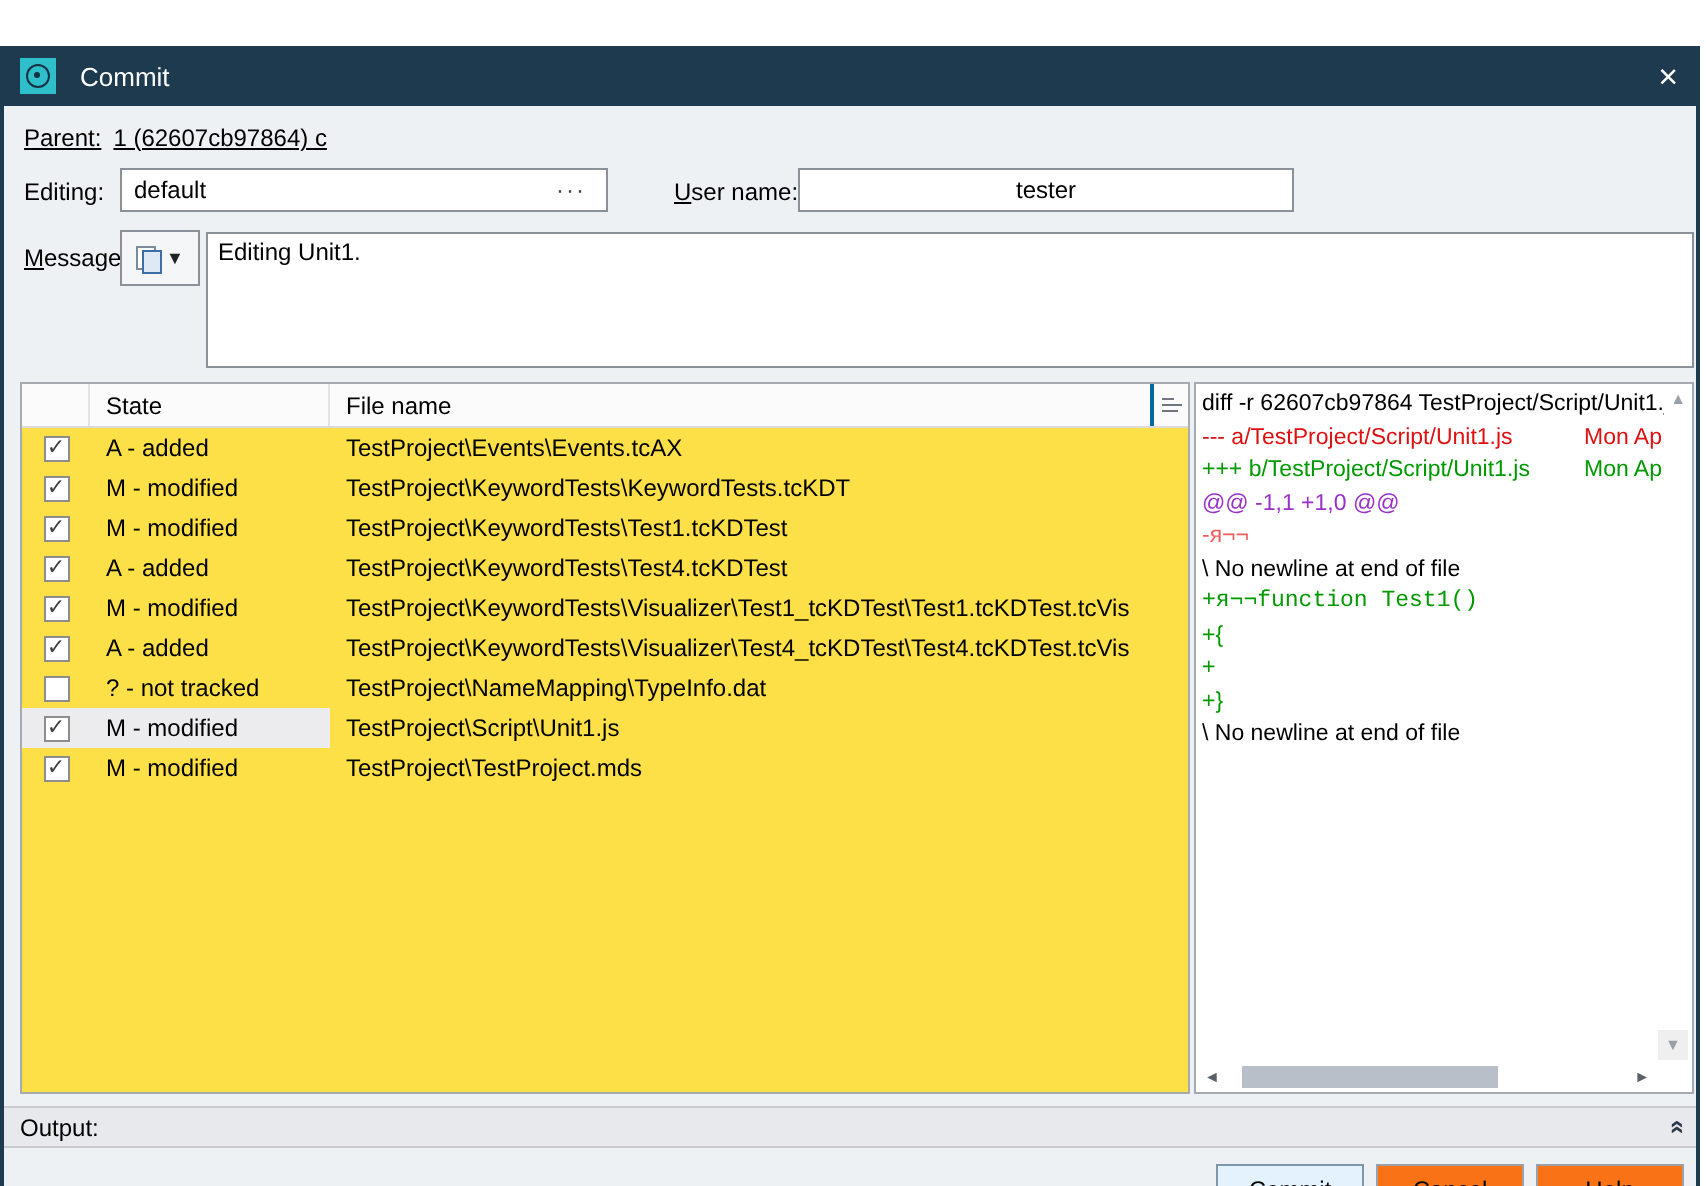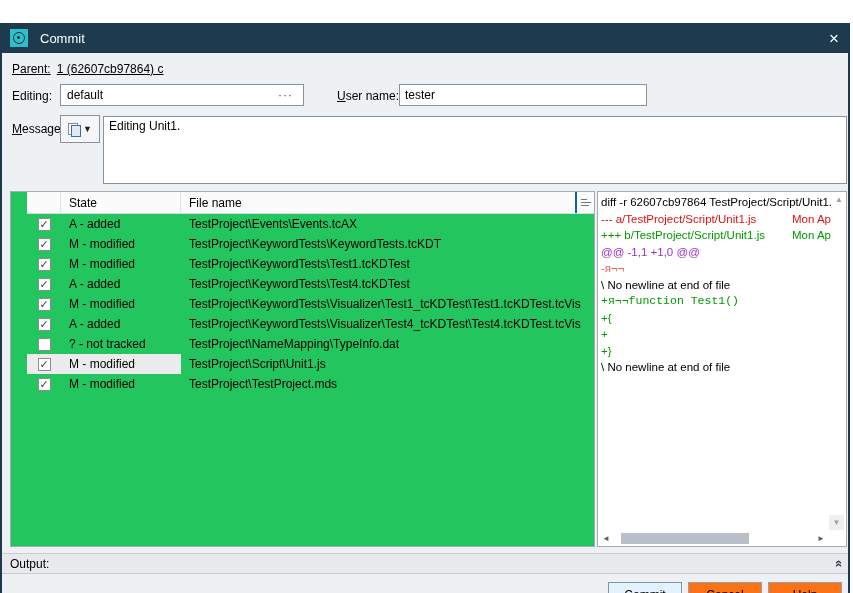--- a/index.html
+++ b/index.html
@@ -13,30 +13,30 @@
   .app-icon::after{content:"";position:absolute;left:7px;top:7px;width:3px;height:3px;background:#14323f;border-radius:50%;}
   .titletext{color:#ffffff;font-size:13px;margin-left:12px;}
   .close-btn{margin-left:auto;margin-right:14px;color:#ffffff;font-size:17px;line-height:17px;cursor:pointer;}
   
   .parent-line{position:absolute;left:10px;top:39px;text-decoration:underline;}
   .parent-line .lbl{margin-right:6px;}
   label.fieldlbl{position:absolute;}
   .combo{position:absolute;left:58px;top:61px;width:244px;height:22px;box-sizing:border-box;border:1px solid #8a9199;background:#ffffff;display:flex;align-items:center;padding:0 6px;}
   .combo .val{flex:1;}
   .combo .dots{color:#444;letter-spacing:1px;padding-right:4px;}
-  .textbox{position:absolute;box-sizing:border-box;border:1px solid #8a9199;background:#fff;font-family:"Liberation Sans",sans-serif;font-size:12px;padding:0 5px;}
+  .textbox{position:absolute;box-sizing:border-box;border:1px solid #8a9199;background:#fff;font-family:"Liberation Sans",sans-serif;font-size:12px;padding:0 5px;text-align:center;}
   #username{left:397px;top:61px;width:248px;height:22px;}
   .msg-btn{position:absolute;left:58px;top:92px;width:40px;height:28px;box-sizing:border-box;border:1px solid #8a9199;background:#f4f6f8;display:flex;align-items:center;justify-content:center;gap:3px;cursor:pointer;}
   .copy-ico{position:relative;width:12px;height:13px;}
   .copy-ico::before{content:"";position:absolute;left:0;top:0;width:8px;height:10px;background:#fff;border:1px solid #7d8globals9;border:1px solid #7d8a99;}
   .copy-ico::after{content:"";position:absolute;left:3px;top:2px;width:8px;height:10px;background:#dfe9f5;border:1px solid #3c6ea5;}
   .drop-arrow{font-size:9px;color:#222;}
   textarea#message{position:absolute;left:101px;top:93px;width:744px;height:68px;box-sizing:border-box;border:1px solid #8a9199;resize:none;font-family:"Liberation Sans",sans-serif;font-size:12px;padding:2px 5px;background:#fff;}
   
-  .filelist{position:absolute;left:8px;top:168px;width:585px;height:356px;box-sizing:border-box;background:#22c55e;border:1px solid #a6abb2;padding-left:16px;}
+  .filelist{position:absolute;left:8px;top:168px;width:585px;height:356px;box-sizing:border-box;background:#fde047;border:1px solid #a6abb2;}
   .flhead{display:flex;height:21px;border-bottom:1px solid #d9dbde;background:#fbfbfc;align-items:center;}
   .hcell{box-sizing:border-box;height:100%;display:flex;align-items:center;padding:0 4px;border-right:1px solid #e2e4e7;}
   .hcell.cbcol{width:34px;}
   .hcell.statecol{width:120px;padding-left:8px;}
   .hcell.filecol{flex:1;padding-left:8px;border-right:2px solid #0369a1;}
   .hcell.iconcol{width:17px;border-right:none;justify-content:center;}
   .sort-ico{display:flex;flex-direction:column;gap:2px;align-items:flex-start;}
   .sort-ico i{display:block;height:1px;background:#70767d;}
   .sort-ico i:nth-child(1){width:6px;}
   .sort-ico i:nth-child(2){width:10px;}

